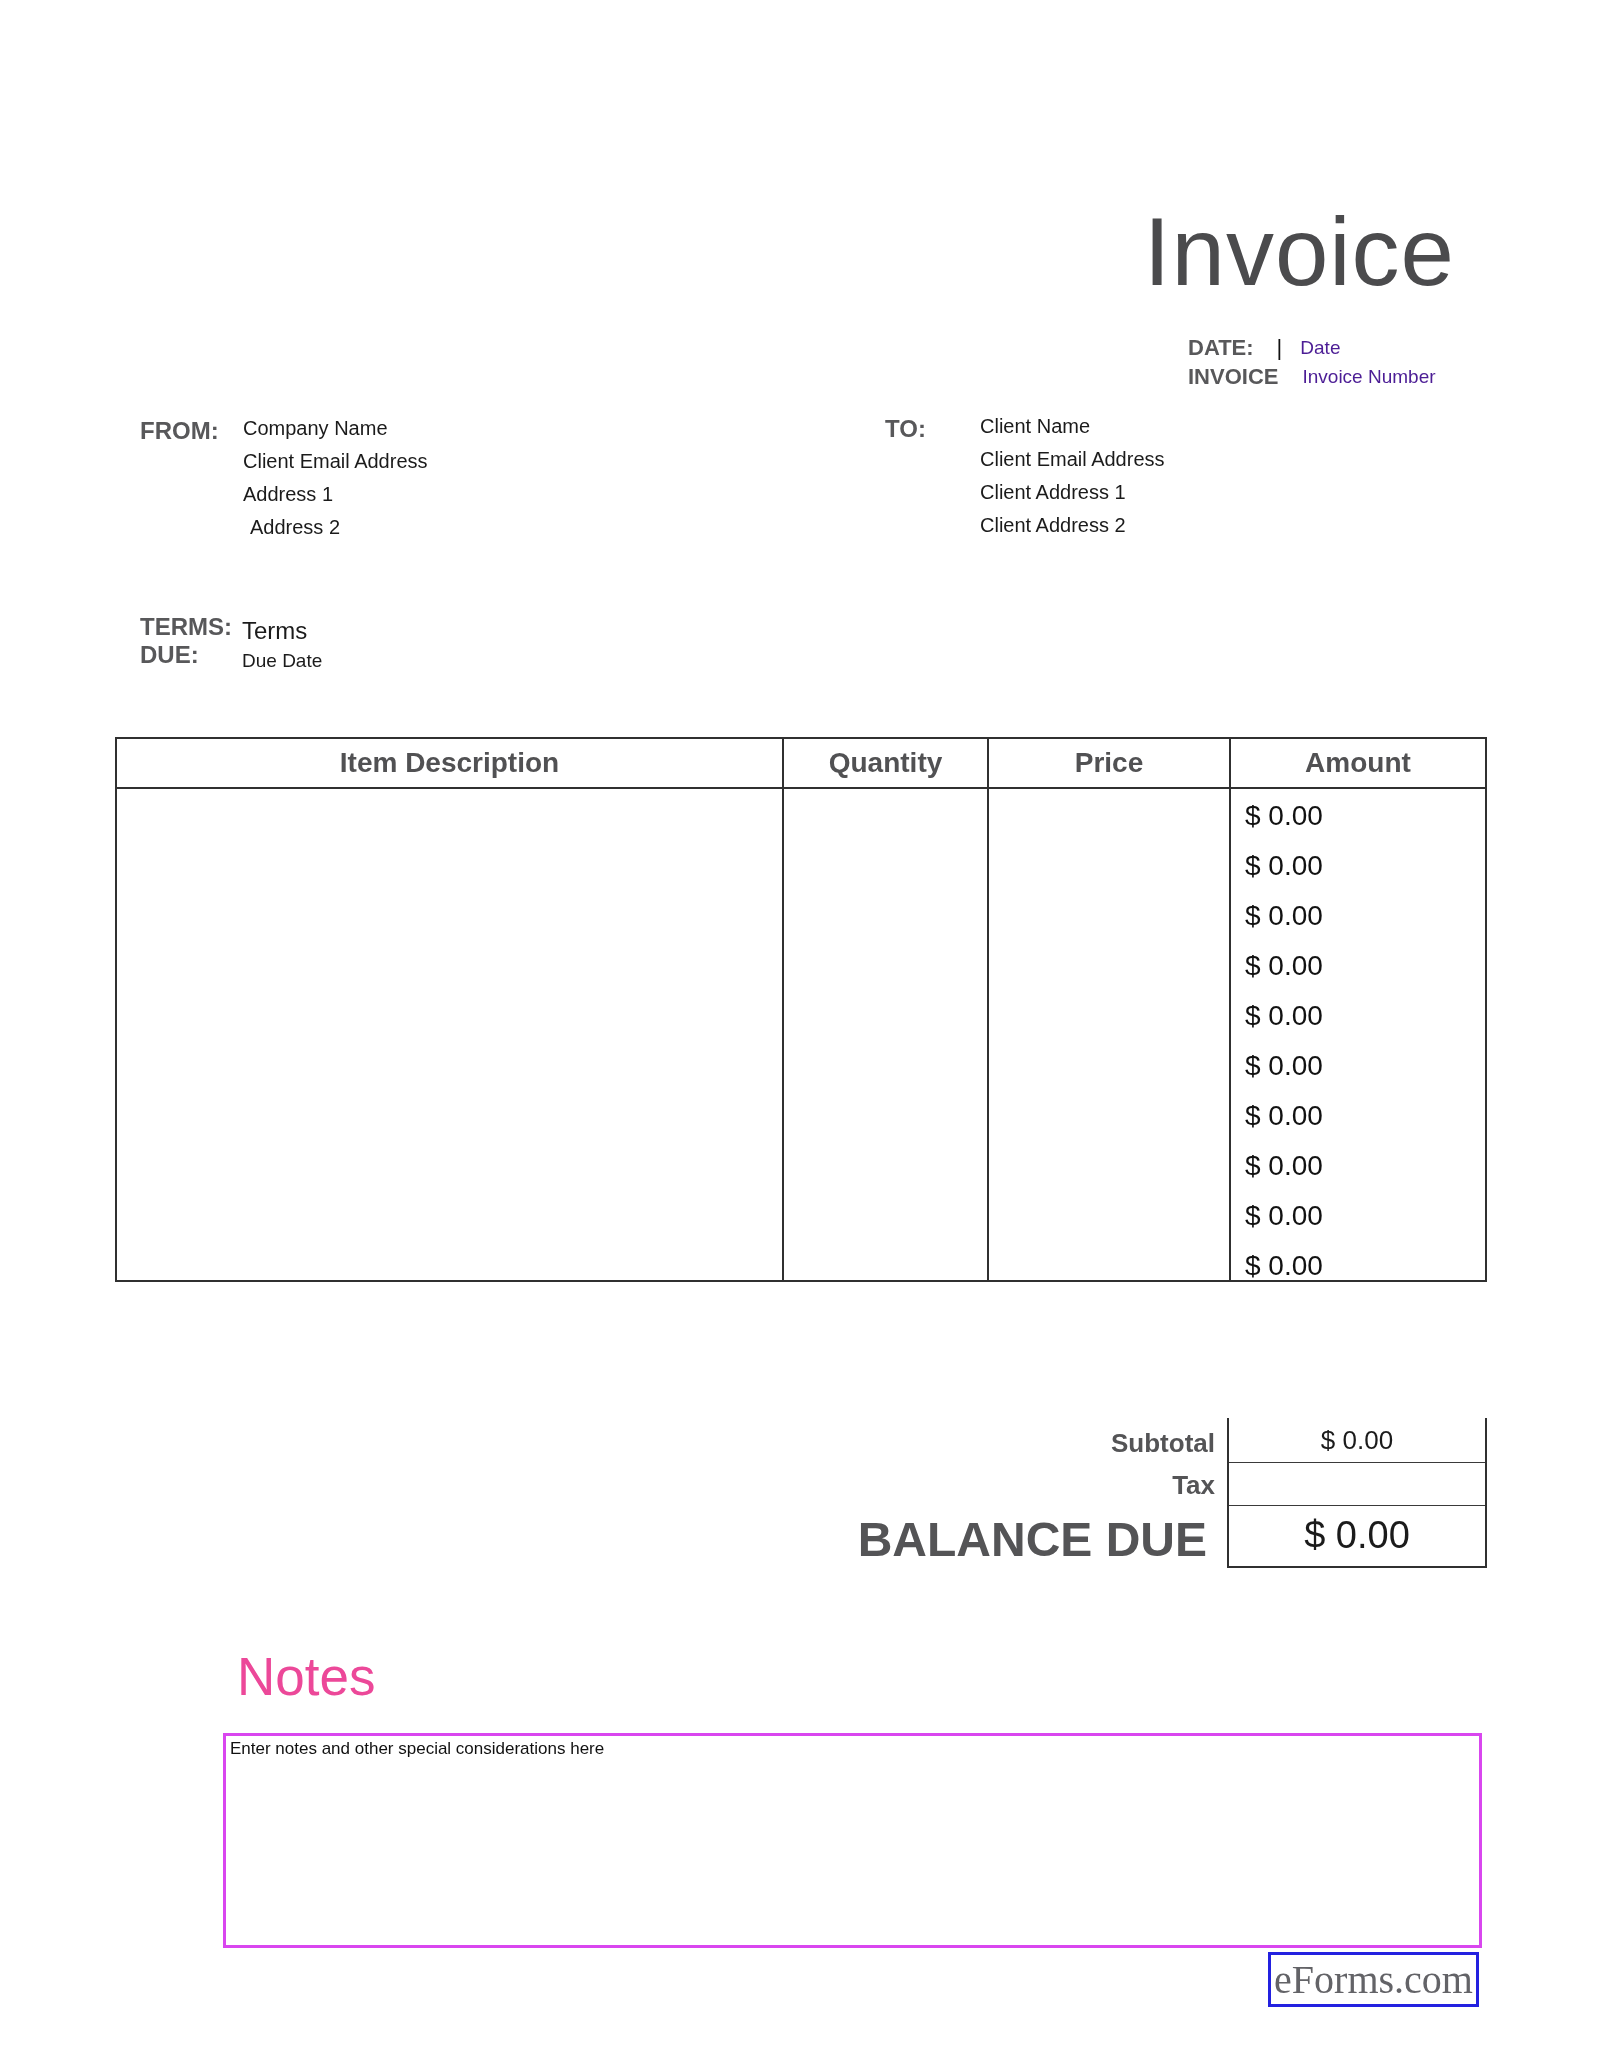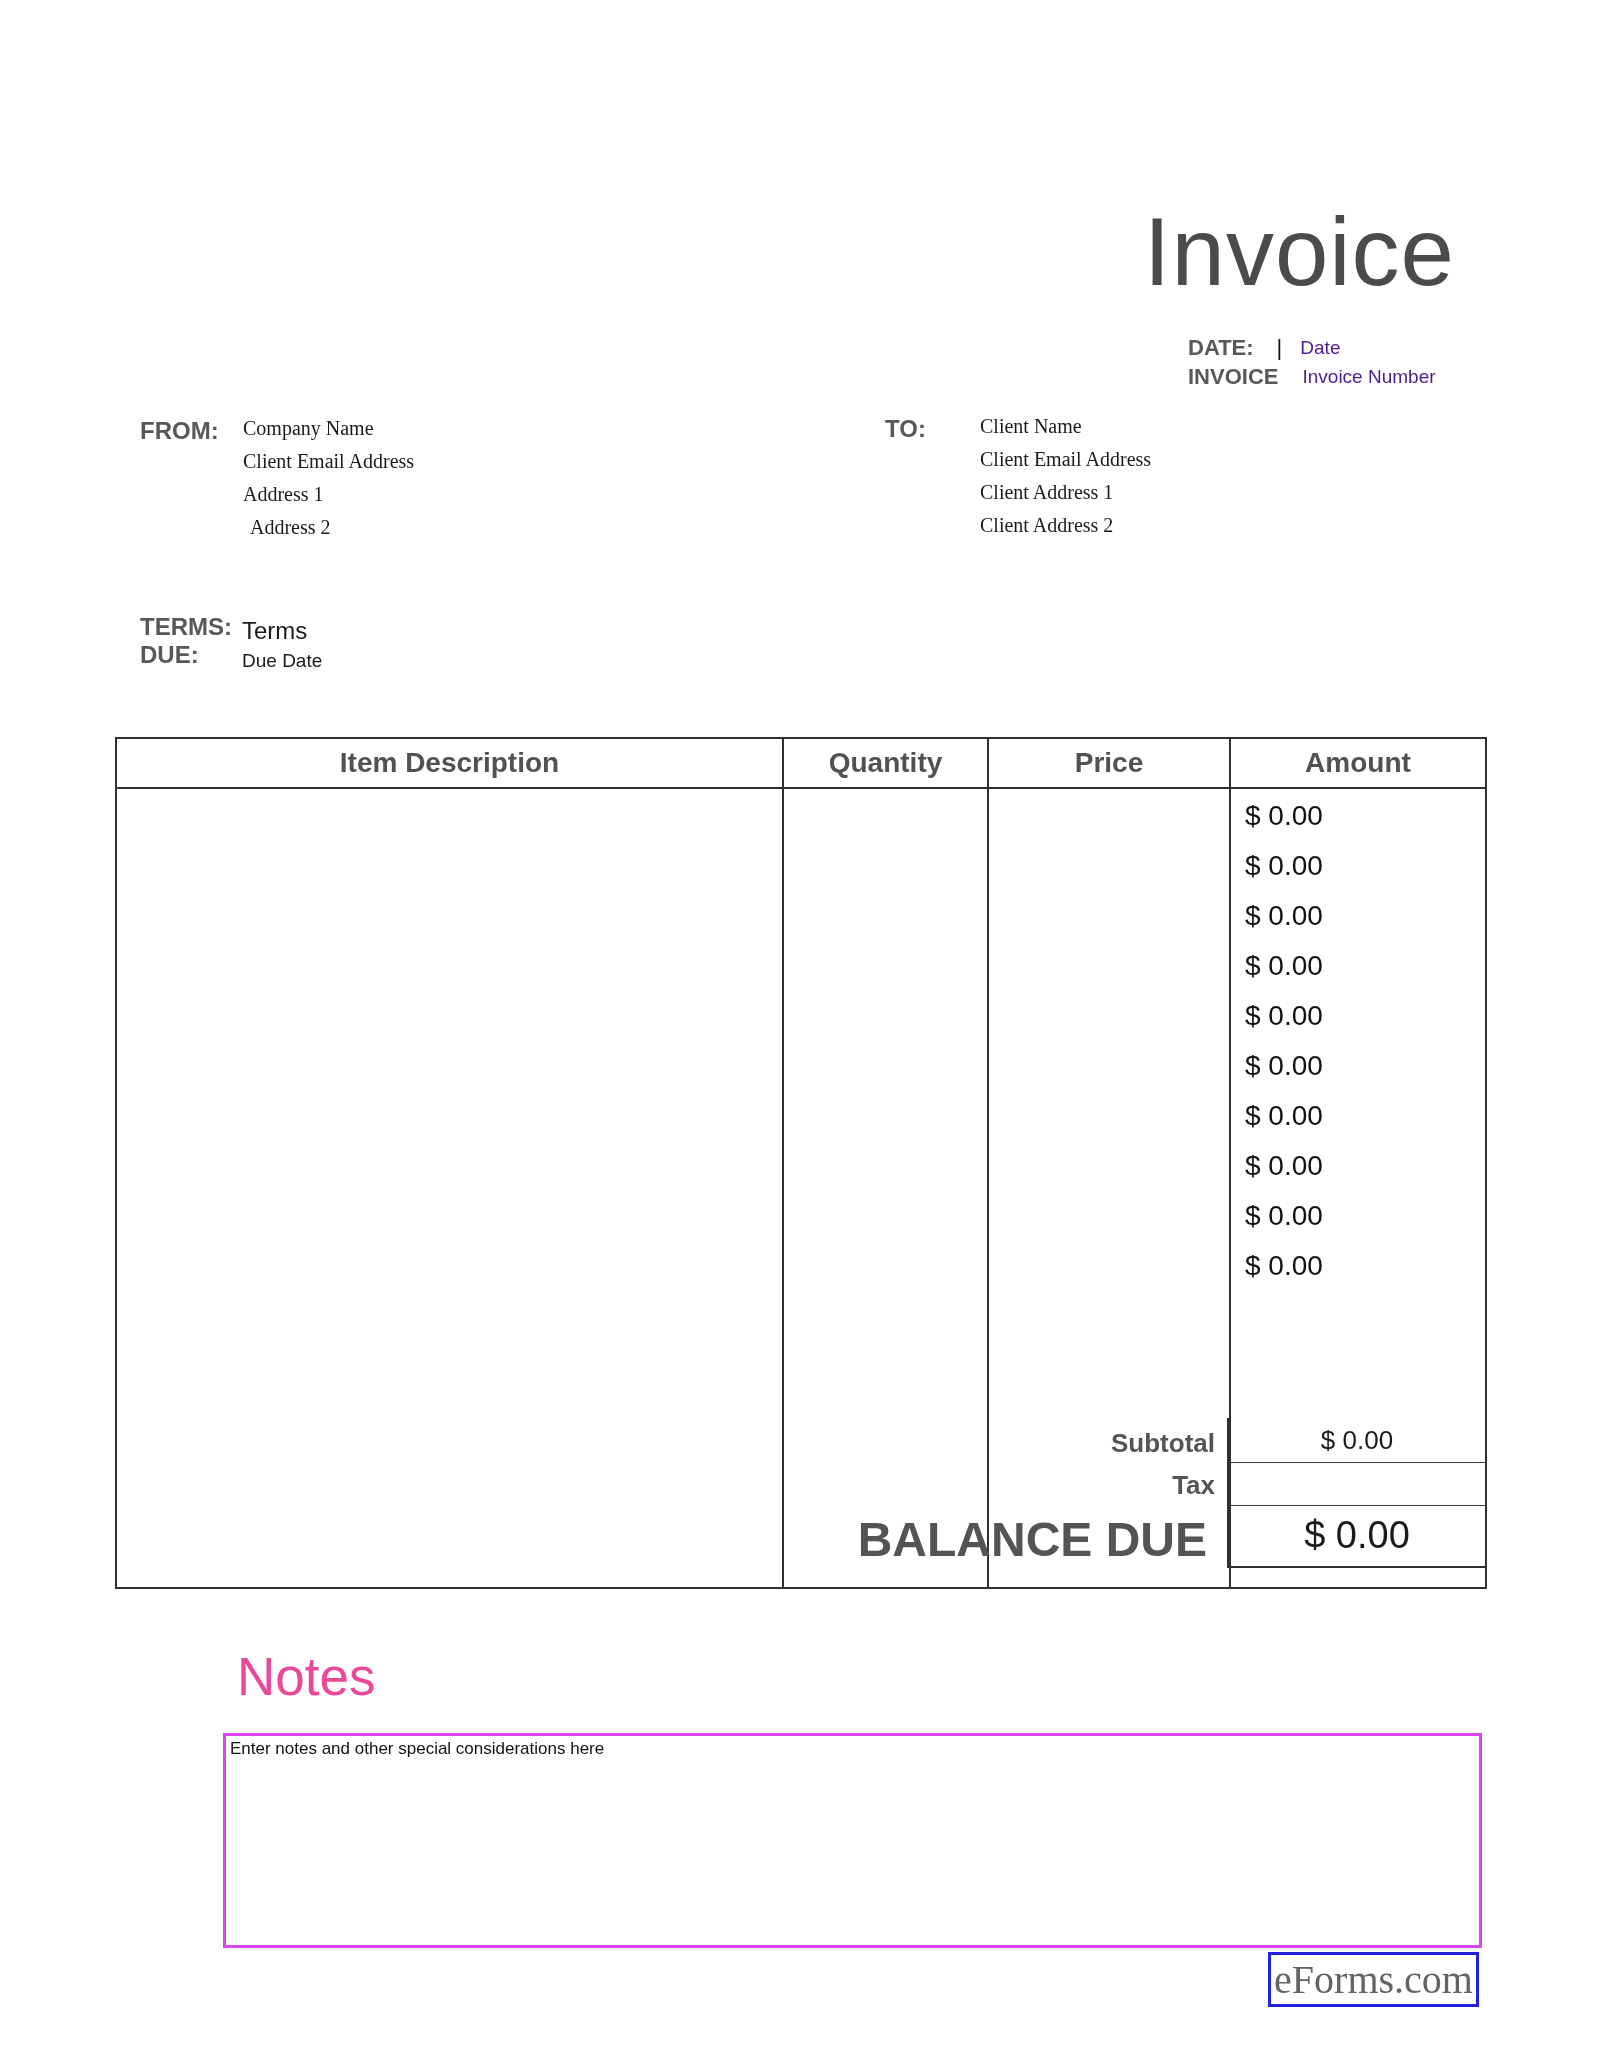--- a/index.html
+++ b/index.html
@@ -10,26 +10,26 @@
   .title{top:204px;right:145px;font-size:96px;line-height:1;color:#4b4b4d;letter-spacing:1px;}
   .meta{left:1188px;top:333px;}
   .meta-row{height:29px;display:flex;align-items:center;white-space:nowrap;gap:16px;}
   .meta-label{font-weight:bold;color:#58585a;font-size:22px;}
   .meta-value{font-size:19px;color:#4c1d95;margin-left:8px;}
   .cursor-bar{font-size:22px;font-weight:400;color:#111;margin-left:7px;}
   .cursor-bar + .meta-value{margin-left:2px;}
 
   
   .blk-label{font-weight:bold;color:#58585a;font-size:24px;}
-  .addr-lines{display:flex;flex-direction:column;font-family:Liberation Serif, serif;}
+  .addr-lines{display:flex;flex-direction:column;}
   .addr-line{font-size:20px;line-height:20px;margin-bottom:13px;white-space:nowrap;}
   .indent7{padding-left:7px;}
 
   
-  .items-table{left:115px;top:737px;width:1372px;height:852px;border:2px solid #303030;box-sizing:border-box;}
+  .items-table{left:115px;top:737px;width:1372px;height:545px;border:2px solid #303030;box-sizing:border-box;}
   .v-div{position:absolute;top:0;bottom:0;width:2px;background:#303030;}
   .header-sep{position:absolute;left:0;right:0;top:48px;height:2px;background:#303030;}
   .th{position:absolute;top:0;height:48px;display:flex;align-items:center;justify-content:center;font-size:28px;font-weight:bold;color:#515153;}
   .amount-rows{position:absolute;left:1112px;top:52px;width:256px;}
   .amount-cell{height:50px;line-height:50px;padding-left:16px;font-size:28px;color:#111;}
   .col-input{position:absolute;top:52px;bottom:2px;}
 
   
   .sum-label{color:#545456;font-weight:bold;text-align:right;white-space:nowrap;}
   .subtotal-label{right:385px;top:1428px;font-size:26px;}

